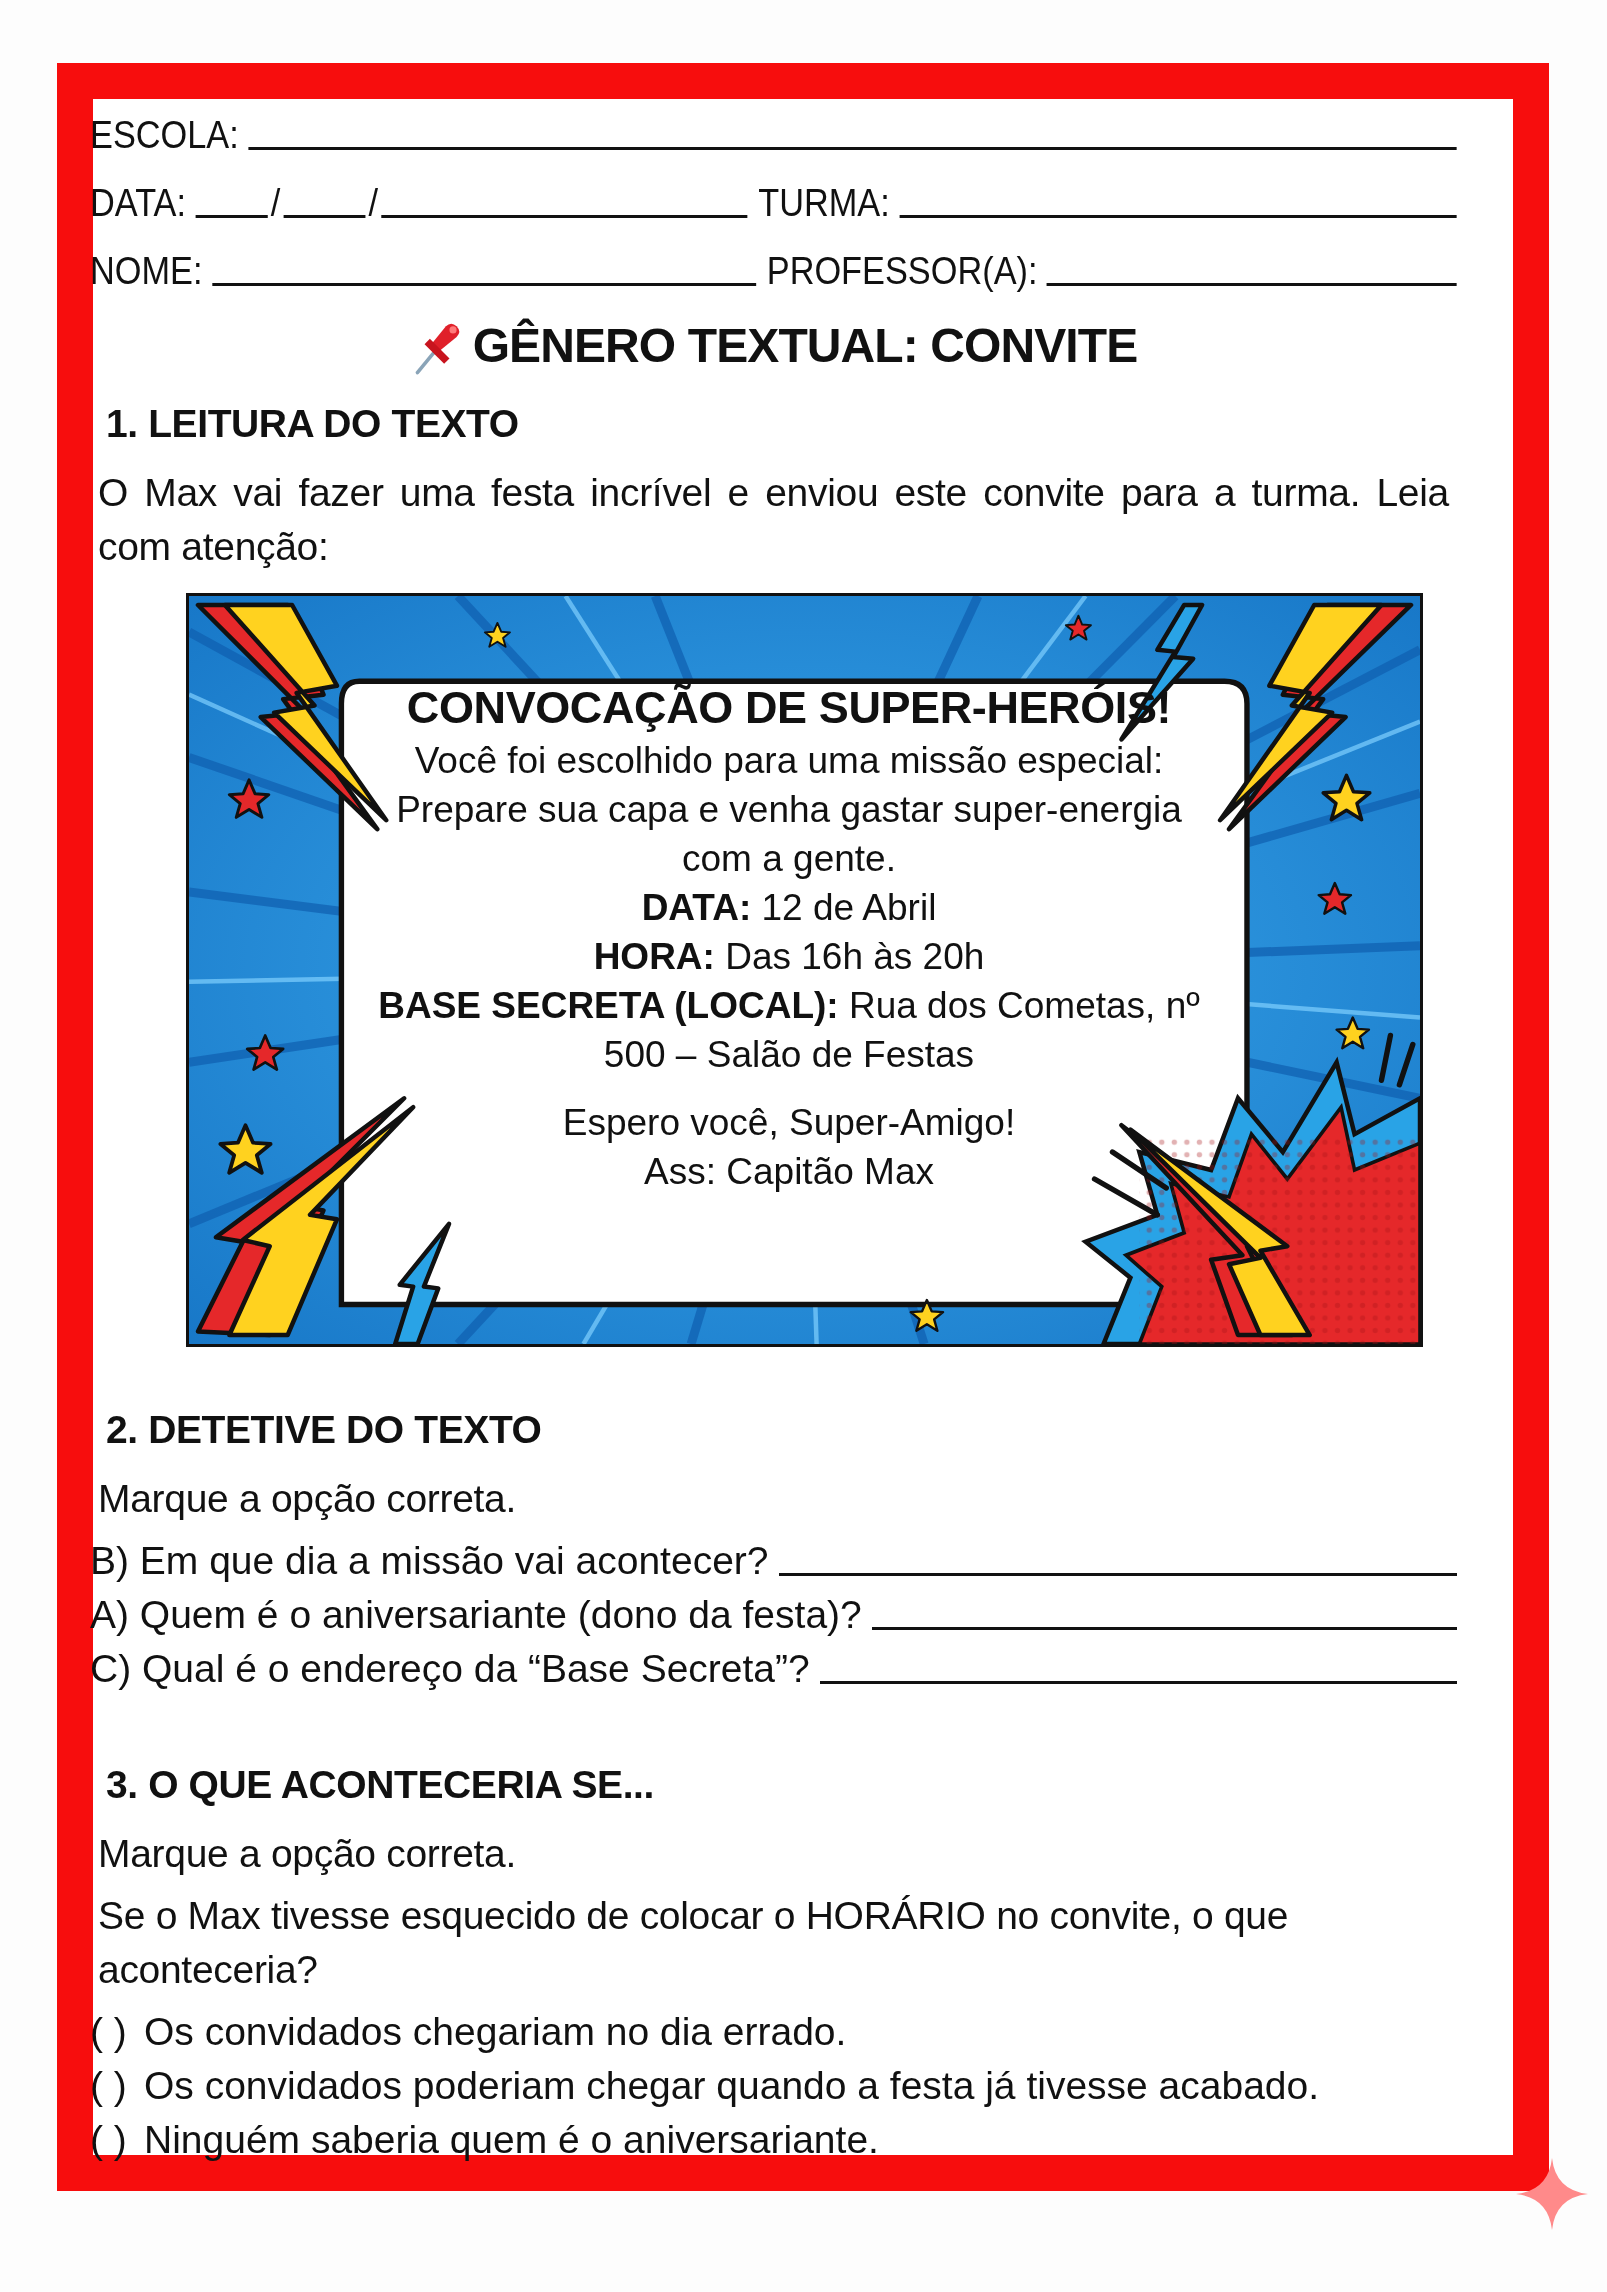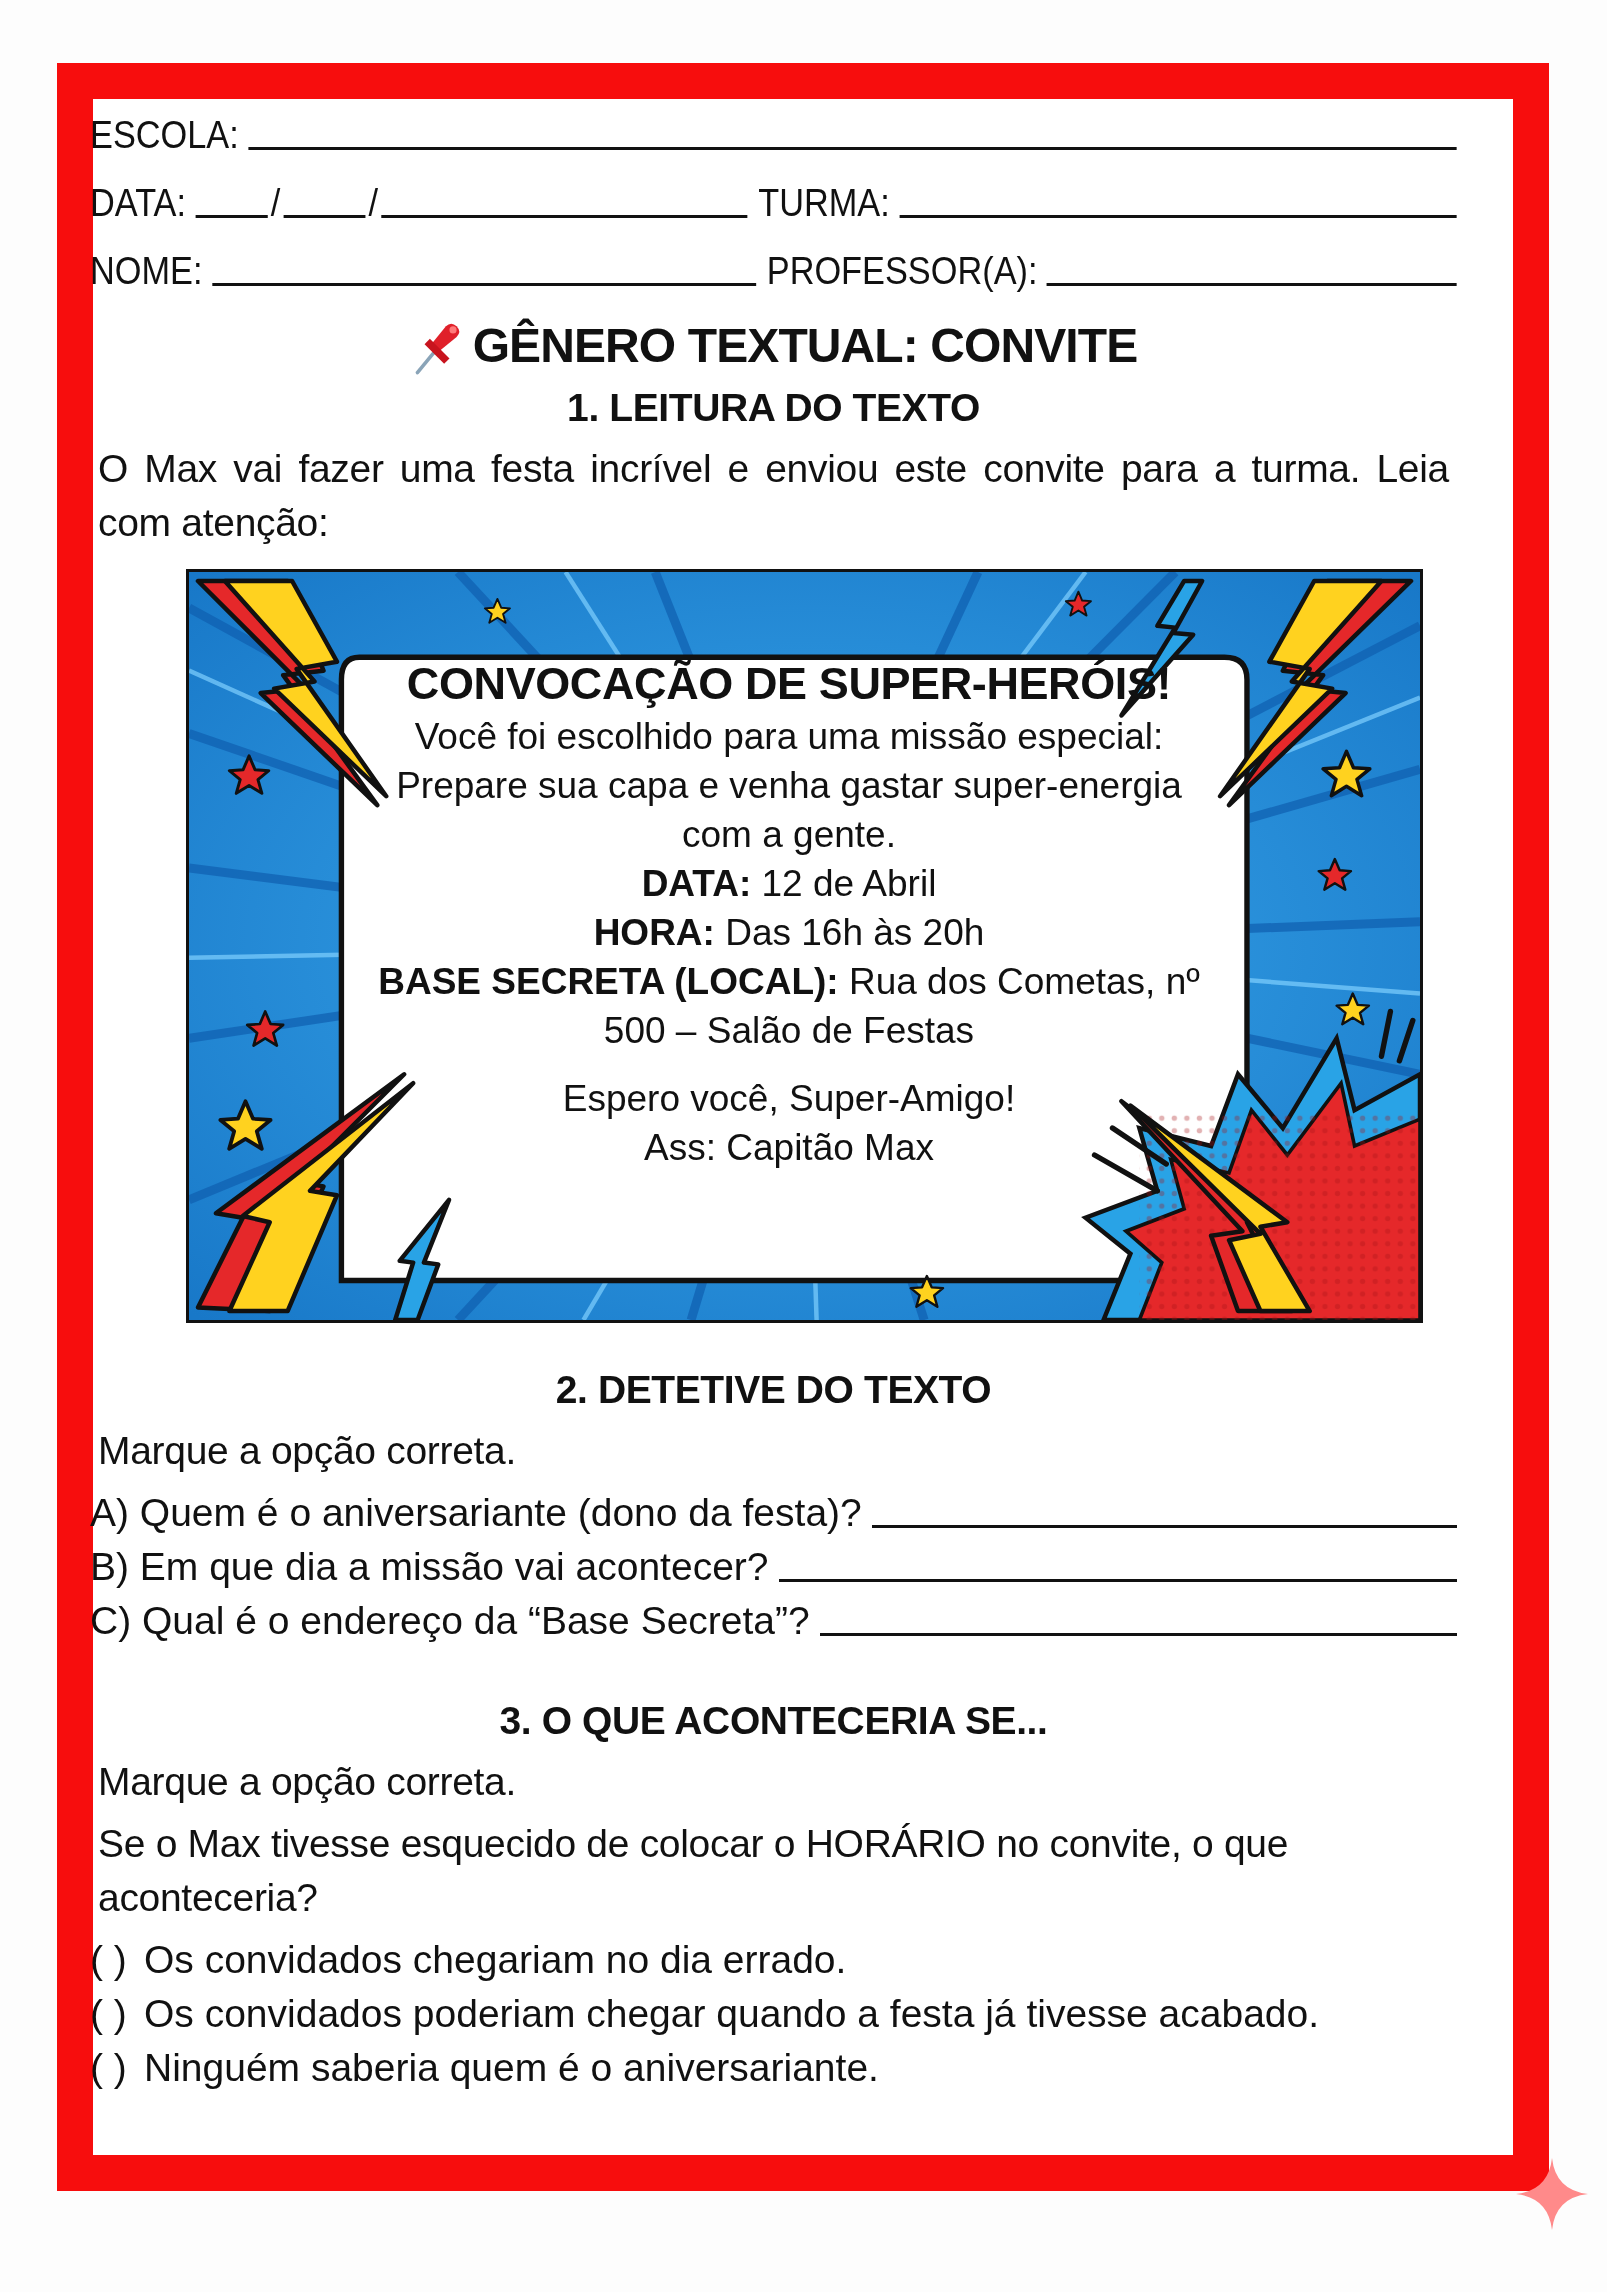--- a/index.html
+++ b/index.html
@@ -18,21 +18,21 @@
   .content { position:absolute; left:90px; top:86px; width:1367px; }
   .field-row { display:flex; align-items:flex-end; font-size:39px; line-height:1; height:68px; transform:scaleX(0.88); transform-origin:left; width:113.6%; }
   .lbl { white-space:nowrap; padding-right:10.7px; }
   .blank { border-bottom:3.6px solid #111; height:0; margin-bottom:3.6px; flex:1; }
   .slash { padding:0 3.6px; }
   h1 {
     margin:0; margin-top:19.7px; text-align:center; font-size:48px; font-weight:bold;
     letter-spacing:-0.9px; height:72px; line-height:72px;
   }
   .pin { display:inline-block; width:54px; height:57px; vertical-align:middle; margin-right:9px; }
-  .sec-title { font-size:39px; font-weight:bold; margin:0; line-height:52px; letter-spacing:-0.4px;text-align:center; }
+  .sec-title { font-size:39px; font-weight:bold; margin:16px; line-height:52px; letter-spacing:-0.4px; }
   .p { font-size:39px; line-height:54px; margin:8px; letter-spacing:-0.3px; }
   .justify { text-align:justify; text-align-last:left; }
   .invite {
     position:relative; margin-left:96px; margin-top:19.7px; width:1237px; height:754px;
     border:3.6px solid #111; box-sizing:border-box; overflow:hidden; background:#1e90d8;
   }
   .invite svg.bg { position:absolute; left:0; top:0; width:100%; height:100%; }
   .card {
     position:absolute; left:152px; top:59px; width:896px; height:645px;
     text-align:left; display:flex; flex-direction:column; align-items:center; padding-top:16px; box-sizing:border-box;
@@ -183,25 +183,25 @@
       <div class="gap"></div>
       <div class="l">Espero você, Super-Amigo!</div>
       <div class="l">Ass: Capitão Max</div>
     </div>
   </div>
 
   <div style="height:41px"></div>
   <p class="sec-title">2. DETETIVE DO TEXTO</p>
   <p class="p">Marque a opção correta.</p>
   <div class="q-row">
+    <span>B) Em que dia a missão vai acontecer?</span>
+    <span class="blank"></span>
+  </div>
+  <div class="q-row">
     <span>A) Quem é o aniversariante (dono da festa)?</span>
-    <span class="blank"></span>
-  </div>
-  <div class="q-row">
-    <span>B) Em que dia a missão vai acontecer?</span>
     <span class="blank"></span>
   </div>
   <div class="q-row">
     <span>C) Qual é o endereço da “Base Secreta”?</span>
     <span class="blank"></span>
   </div>
 
   <div style="height:47px"></div>
   <p class="sec-title">3. O QUE ACONTECERIA SE...</p>
   <p class="p">Marque a opção correta.</p>

